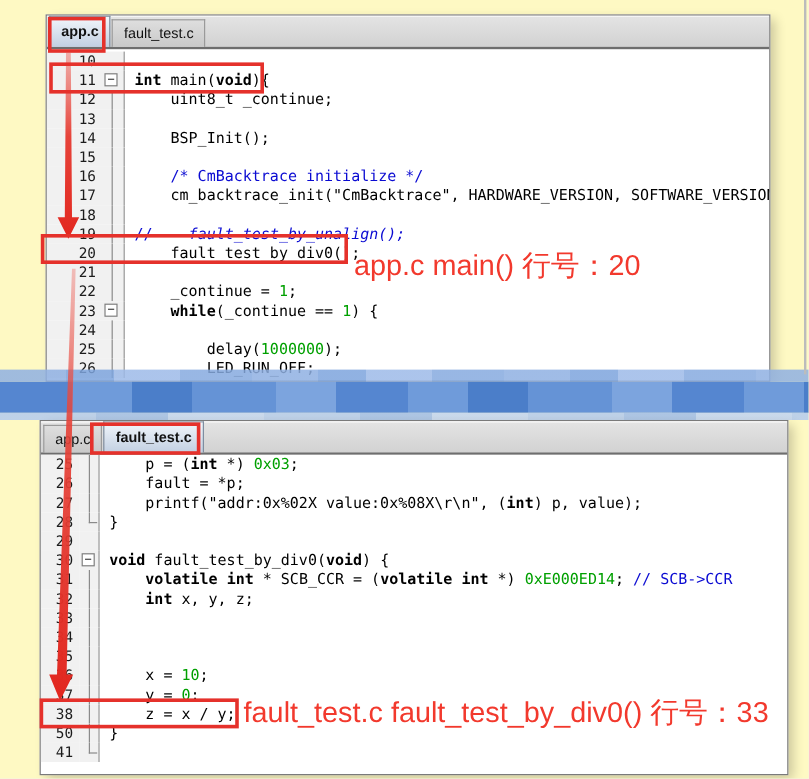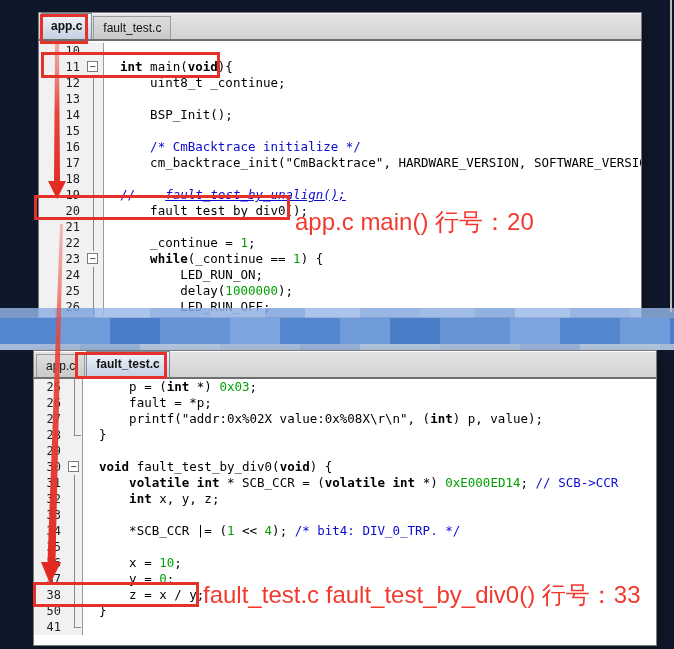--- a/index.html
+++ b/index.html
@@ -1,17 +1,17 @@
 <!DOCTYPE html>
 <html><head>
 <meta charset="utf-8">
 <style>
   html,body{margin:0;padding:0;background:#f2f1ef;}
   .page{position:relative;width:674px;height:649px;overflow:hidden;
-        font-family:"Liberation Sans",sans-serif;background:#0f172a;}
+        font-family:"Liberation Sans",sans-serif;background:#fef9c3;}
 
   
   .panel{position:absolute;background:#fff;border:1px solid #7a7a7a;
          box-shadow:5px 4px 9px rgba(0,0,0,.20);box-sizing:border-box;overflow:hidden;}
   .panel-t{left:38px;top:12px;width:604px;height:306px;}
   .panel-b{left:33px;top:350px;width:624px;height:296px;}
 
   .tabbar{height:28px;background:linear-gradient(#e4e4e4,#d2d2d2);
           border-bottom:2px solid #6e6e6e;box-shadow:inset 0 1px 0 #fbfbfb;
           display:flex;align-items:flex-end;padding-left:2px;box-sizing:border-box;}
@@ -33,25 +33,25 @@
   .panel-b .ln{width:27px;}
   .fold{flex:none;position:relative;background:#f1f1f1;border-right:1px solid #9a9a9a;}
   .panel-t .fold{width:18px;}
   .panel-b .fold{width:16px;}
   .fold.line::before{content:"";position:absolute;left:8px;top:0;bottom:0;width:1px;background:#8a8a8a;}
   .fold.end::before{content:"";position:absolute;left:8px;top:0;width:6px;height:8px;
       border-left:1px solid #8a8a8a;border-bottom:1px solid #8a8a8a;}
   .fold.minus{font-size:10px;}
   .fold .fbox{position:absolute;left:2px;top:2px;width:11px;height:11px;box-sizing:border-box;
       border:1px solid #7d7d7d;background:#fff;color:#222;text-align:center;line-height:9px;}
-  .code{padding-left:16px;color:#000;}
+  .code{padding-left:8px;color:#000;}
   .kw{font-weight:bold;}
   .num{color:#00a000;}
   .cmt{color:#0a0ad2;}
-  .cmtu{color:#0a0ad2;font-style:italic;text-decoration:underline;text-align:right;}
+  .cmtu{color:#0a0ad2;font-style:italic;text-align:right;}
 
   
   .blue-band{position:absolute;left:0;top:308px;width:674px;height:42px;}
   .bb-top{height:10px;opacity:.85;
     background:repeating-linear-gradient(90deg,#8fb0e2 0 55px,#7da4dd 55px 95px,#9dbae8 95px 150px,#86aadf 150px 210px);}
   .bb-mid{height:26px;
     background:repeating-linear-gradient(90deg,#5586d0 0 60px,#6f9bda 60px 110px,#4b7ec9 110px 160px,#6593d6 160px 230px,#7ca4de 230px 280px);}
   .bb-bot{height:6px;opacity:.9;
     background:repeating-linear-gradient(90deg,#b7cdec 0 80px,#a5c0e7 80px 140px,#c4d6f0 140px 220px);}
 
@@ -80,21 +80,21 @@
         <div class="row"><span class="ln">14</span><span class="fold line"></span><span class="code"><span>    BSP_Init();</span></span></div>
         <div class="row"><span class="ln">15</span><span class="fold line"></span><span class="code"></span></div>
         <div class="row"><span class="ln">16</span><span class="fold line"></span><span class="code"><span>    </span><span class="cmt">/* CmBacktrace initialize */</span></span></div>
         <div class="row"><span class="ln">17</span><span class="fold line"></span><span class="code"><span>    cm_backtrace_init("CmBacktrace", HARDWARE_VERSION, SOFTWARE_VERSION);</span></span></div>
         <div class="row"><span class="ln">18</span><span class="fold line"></span><span class="code"></span></div>
         <div class="row"><span class="ln">19</span><span class="fold line"></span><span class="code"><span class="cmt">//</span><span>    </span><span class="cmtu">fault_test_by_unalign();</span></span></div>
         <div class="row"><span class="ln">20</span><span class="fold line"></span><span class="code"><span>    fault_test_by_div0();</span></span></div>
         <div class="row"><span class="ln">21</span><span class="fold line"></span><span class="code"></span></div>
         <div class="row"><span class="ln">22</span><span class="fold line"></span><span class="code"><span>    _continue = </span><span class="num">1</span><span>;</span></span></div>
         <div class="row"><span class="ln">23</span><span class="fold minus"><span class="fbox">−</span></span><span class="code"><span>    </span><span class="kw">while</span><span>(_continue == </span><span class="num">1</span><span>) {</span></span></div>
-        <div class="row"><span class="ln">24</span><span class="fold line"></span><span class="code"><span>        LED_RUN_ON;</span></span></div>
+        <div class="row"><span class="ln">24</span><span class="fold line"></span></div>
         <div class="row"><span class="ln">25</span><span class="fold line"></span><span class="code"><span>        delay(</span><span class="num">1000000</span><span>);</span></span></div>
         <div class="row"><span class="ln">26</span><span class="fold line"></span><span class="code"><span>        LED_RUN_OFF;</span></span></div>
       </div>
   </div>
 
   <div class="blue-band">
     <div class="bb-top"></div>
     <div class="bb-mid"></div>
     <div class="bb-bot"></div>
   </div>
@@ -107,21 +107,21 @@
     <div class="codearea">
         <div class="row"><span class="ln">25</span><span class="fold line"></span><span class="code"><span>    p = (</span><span class="kw">int</span><span> *) </span><span class="num">0x03</span><span>;</span></span></div>
         <div class="row"><span class="ln">26</span><span class="fold line"></span><span class="code"><span>    fault = *p;</span></span></div>
         <div class="row"><span class="ln">27</span><span class="fold line"></span><span class="code"><span>    printf("addr:0x%02X value:0x%08X\r\n", (</span><span class="kw">int</span><span>) p, value);</span></span></div>
         <div class="row"><span class="ln">28</span><span class="fold end"></span><span class="code"><span>}</span></span></div>
         <div class="row"><span class="ln">29</span><span class="fold "></span><span class="code"></span></div>
         <div class="row"><span class="ln">30</span><span class="fold minus"><span class="fbox">−</span></span><span class="code"><span class="kw">void</span><span> fault_test_by_div0(</span><span class="kw">void</span><span>) {</span></span></div>
         <div class="row"><span class="ln">31</span><span class="fold line"></span><span class="code"><span>    </span><span class="kw">volatile</span><span> </span><span class="kw">int</span><span> * SCB_CCR = (</span><span class="kw">volatile</span><span> </span><span class="kw">int</span><span> *) </span><span class="num">0xE000ED14</span><span>; </span><span class="cmt">// SCB-&gt;CCR</span></span></div>
         <div class="row"><span class="ln">32</span><span class="fold line"></span><span class="code"><span>    </span><span class="kw">int</span><span> x, y, z;</span></span></div>
         <div class="row"><span class="ln">33</span><span class="fold line"></span><span class="code"></span></div>
-        <div class="row"><span class="ln">34</span><span class="fold line"></span><span class="code"><span>    *SCB_CCR |= (</span><span class="num">1</span><span> &lt;&lt; </span><span class="num">4</span><span>); </span><span class="cmt">/* bit4: DIV_0_TRP. */</span></span></div>
+        <div class="row"><span class="ln">34</span><span class="fold line"></span></div>
         <div class="row"><span class="ln">35</span><span class="fold line"></span><span class="code"></span></div>
         <div class="row"><span class="ln">36</span><span class="fold line"></span><span class="code"><span>    x = </span><span class="num">10</span><span>;</span></span></div>
         <div class="row"><span class="ln">37</span><span class="fold line"></span><span class="code"><span>    y = </span><span class="num">0</span><span>;</span></span></div>
         <div class="row"><span class="ln">38</span><span class="fold line"></span><span class="code"><span>    z = x / y;</span></span></div>
         <div class="row"><span class="ln">50</span><span class="fold line"></span><span class="code"><span>}</span></span></div>
         <div class="row"><span class="ln">41</span><span class="fold end"></span><span class="code"></span></div>
       </div>
   </div>
 
   <div class="edge-line"></div>

